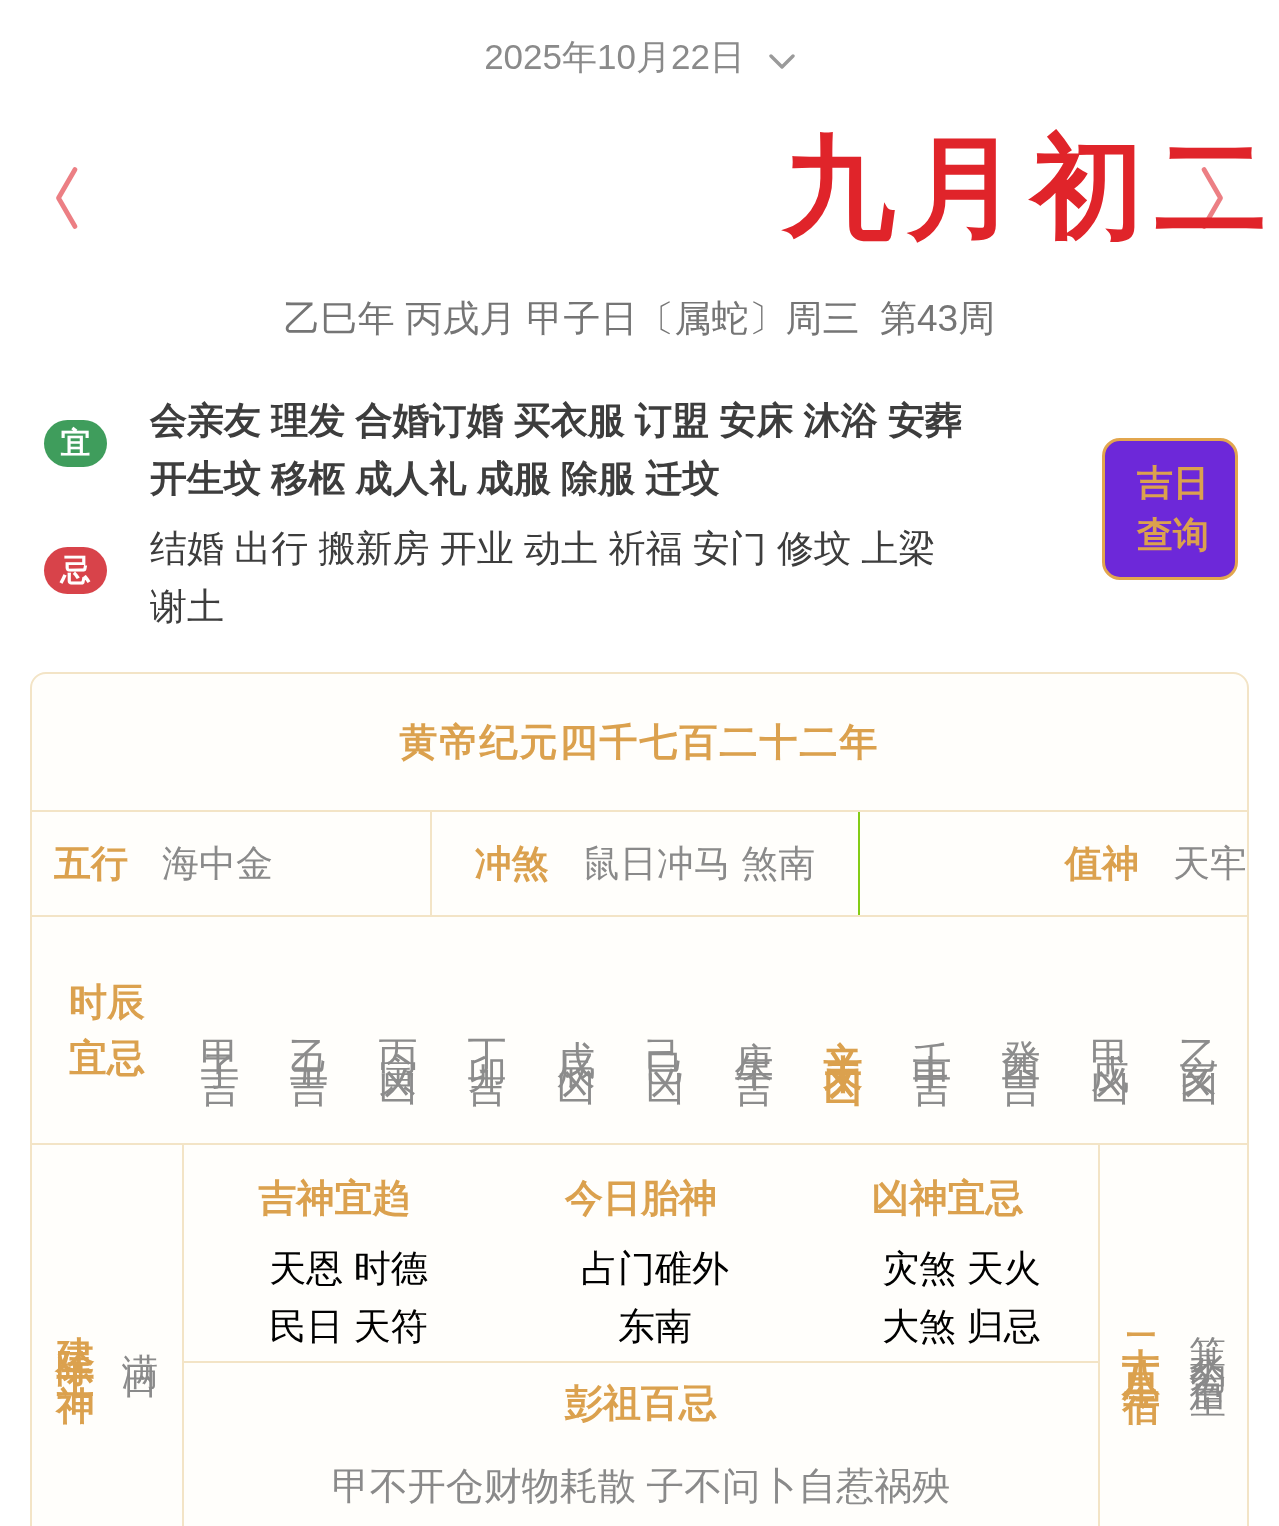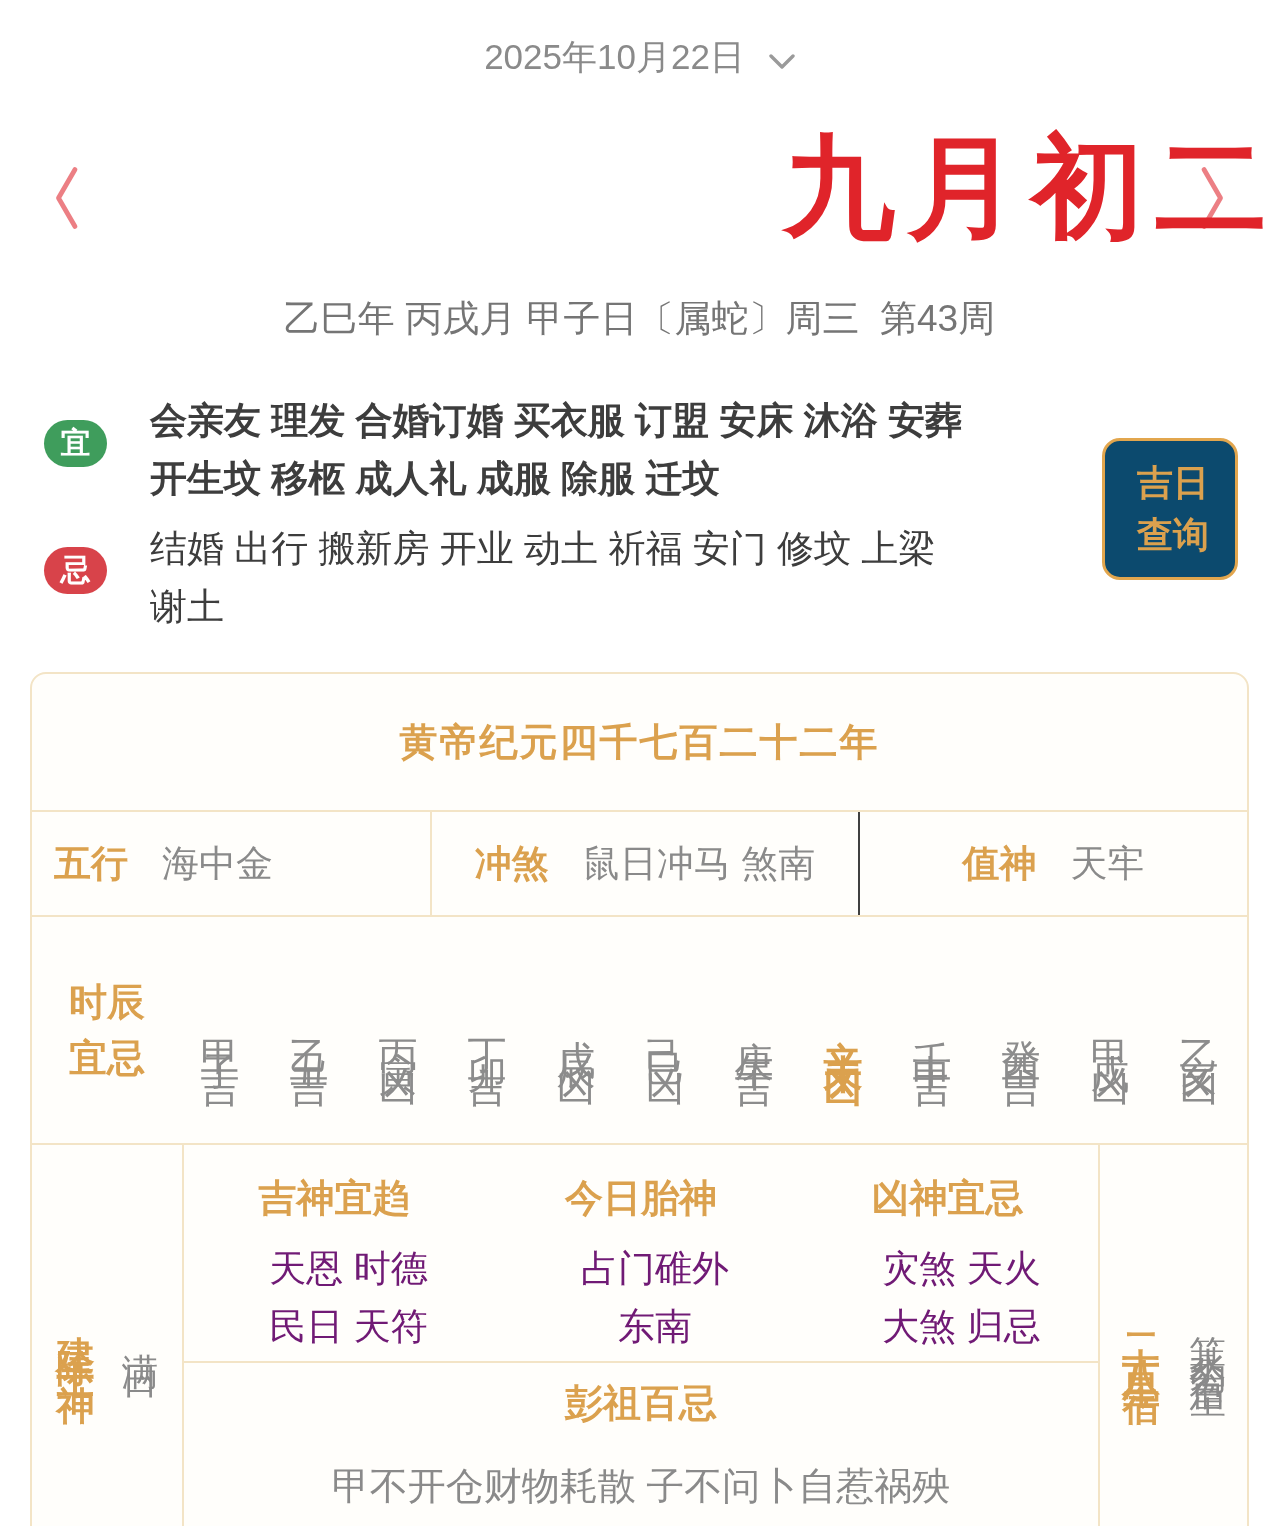--- a/index.html
+++ b/index.html
@@ -49,21 +49,21 @@
     color:#3d3d3d;font-size:37px;line-height:58px;white-space:pre-line;
   }
   .acts.yi-text{top:392px;font-weight:bold;}
   .acts.ji-text{top:520px;}
   
   .lucky-btn{
     position:absolute;left:1102px;top:438px;width:136px;height:142px;
     border:3px solid #e2a64e;border-radius:18px;box-sizing:border-box;
     display:flex;align-items:center;justify-content:center;
     color:#dba14e;font-size:36px;line-height:52px;font-weight:700;
-    white-space:pre-line;text-align:center;cursor:pointer;background:#0c4a6e;padding-left:6px;
+    white-space:pre-line;text-align:center;cursor:pointer;background:#6d28d9;padding-left:6px;
   }
   
   .almanac{
     position:absolute;left:30px;top:672px;width:1219px;height:900px;
     box-sizing:border-box;border:2px solid #f3e4c6;border-radius:16px;
     background:#fffefb;
   }
   .row-era{
     height:138px;box-sizing:border-box;border-bottom:2px solid #f3e4c6;
     display:flex;align-items:center;justify-content:center;
@@ -73,22 +73,22 @@
     height:105px;box-sizing:border-box;border-bottom:2px solid #f3e4c6;
     display:flex;
   }
   .attr-cell{
     box-sizing:border-box;display:flex;align-items:center;gap:34px;
     font-size:37px;
   }
   .attr-cell .lbl{color:#dba14e;font-weight:700;}
   .attr-cell .val{color:#8a8a8a;}
   .attr-cell.c1{width:400px;padding-left:22px;border-right:2px solid #f3e4c6;}
-  .attr-cell.c2{width:428px;justify-content:center;border-right:2px solid #404040;}
-  .attr-cell.c3{flex:1;justify-content:center;}
+  .attr-cell.c2{width:428px;justify-content:center;border-right:2px solid #84cc16;}
+  .attr-cell.c3{flex:1;justify-content:flex-end;}
   .row-hours{
     height:228px;box-sizing:border-box;border-bottom:2px solid #f3e4c6;
     display:flex;align-items:center;
   }
   .hours-label{
     width:150px;flex:none;text-align:center;
     color:#dba14e;font-size:38px;font-weight:700;line-height:56px;
     white-space:pre-line;
   }
   .hours-cols{
@@ -119,21 +119,21 @@
   .gods-mid{flex:1;display:flex;flex-direction:column;}
   .gods-top{
     height:218px;box-sizing:border-box;border-bottom:2px solid #f3e4c6;
     display:flex;
   }
   .god-cell{
     box-sizing:border-box;padding-top:28px;text-align:center;
   }
   .god-cell .hdr{color:#dba14e;font-size:38px;font-weight:700;}
   .god-cell .val{
-    margin-top:16px;color:#701a75;font-size:37px;line-height:58px;
+    margin-top:16px;color:#000000;font-size:37px;line-height:58px;
     white-space:pre-line;
     margin-left:28px;
   }
   .god-cell.g1{width:301px;}
   .god-cell.g2{width:312px;}
   .god-cell.g3{flex:1;}
   .gods-bottom{
     flex:1;text-align:center;padding-top:15px;box-sizing:border-box;
   }
   .gods-bottom .hdr{color:#dba14e;font-size:38px;font-weight:700;}

